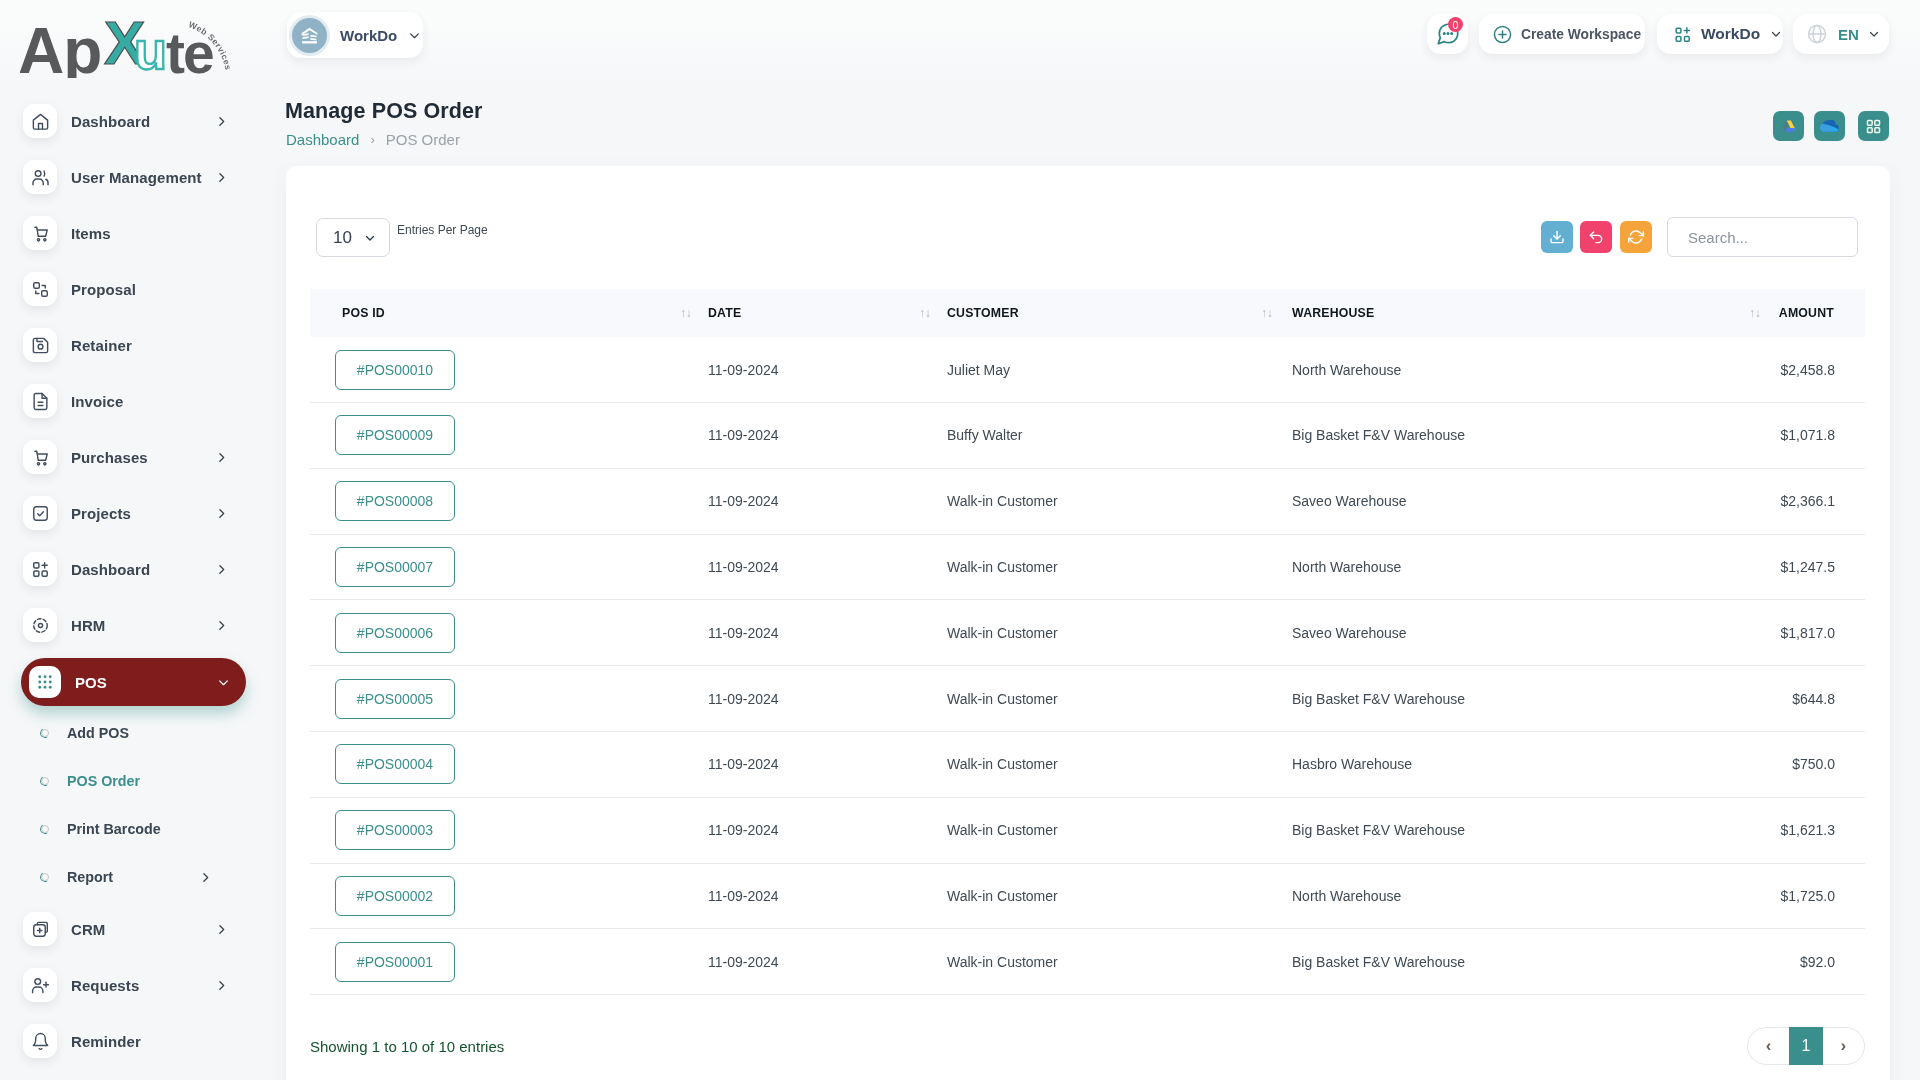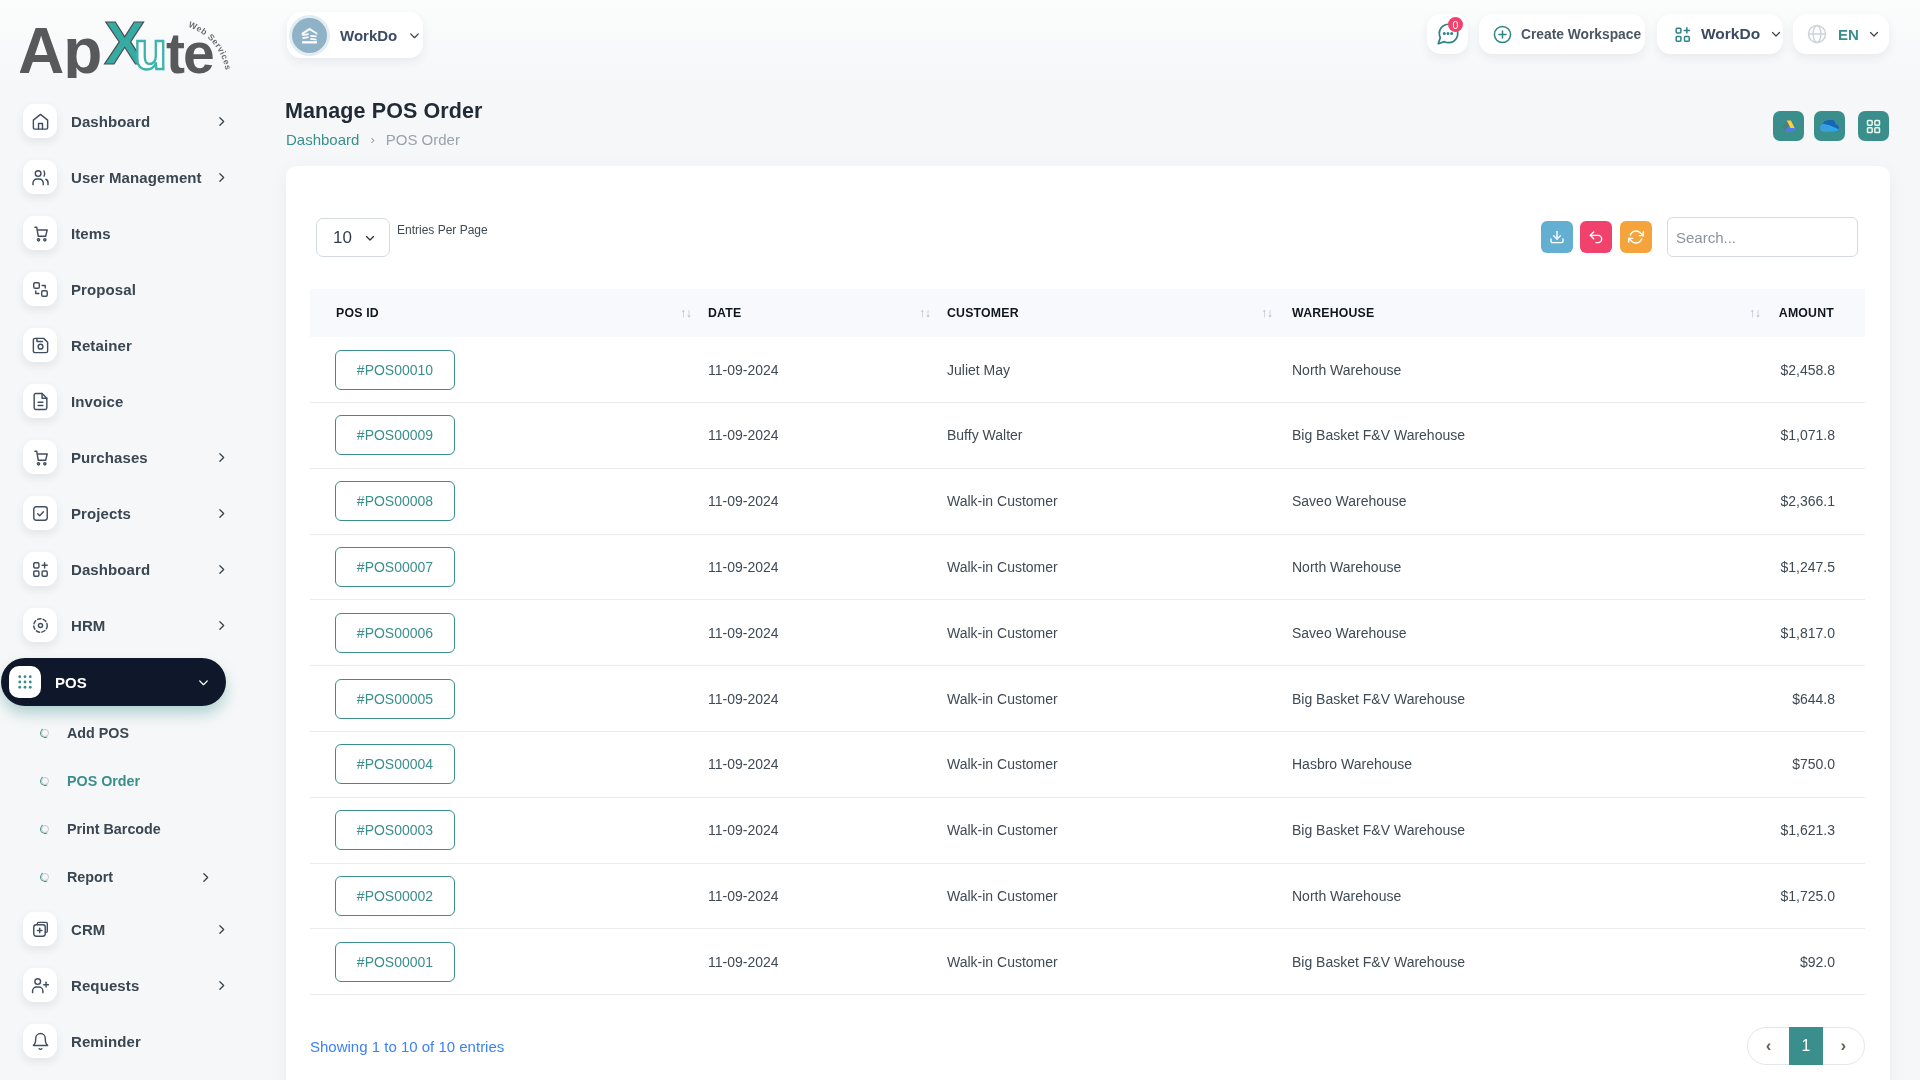--- a/index.html
+++ b/index.html
@@ -6,21 +6,21 @@
 html,body{width:1920px;height:1080px;overflow:hidden}
 body{font-family:"Liberation Sans",sans-serif;background:linear-gradient(180deg,#fbfcfc 0,#f6f7f8 90px,#f6f7f8 100%);position:relative;color:#3f4a54}
 svg{display:block}
 
 .sidebar{position:absolute;left:0;top:0;width:260px;height:1080px}
 .logo{position:absolute;left:20px;top:12px}
 .mi{position:absolute;left:23px;width:205px;height:34px;display:flex;align-items:center}
 .ib{width:34px;height:34px;background:#fff;border-radius:11px;box-shadow:0 4px 10px rgba(55,70,85,.10);display:flex;align-items:center;justify-content:center;flex:none}
 .mi .lbl{margin-left:14px;font-size:15px;font-weight:700;color:#3a4652;letter-spacing:.1px}
 .chev{position:absolute;right:0;top:50%;margin-top:-6px}
-.pospill{position:absolute;left:1px;top:658px;width:225px;height:48px;background:#0f172a;border-radius:25px;display:flex;align-items:center;box-shadow:0 8px 14px rgba(58,143,140,.35)}
+.pospill{position:absolute;left:21px;top:658px;width:225px;height:48px;background:#7f1d1d;border-radius:25px;display:flex;align-items:center;box-shadow:0 8px 14px rgba(58,143,140,.35)}
 .pospill .ib{width:32px;height:32px;margin-left:8px;border-radius:10px;box-shadow:none}
 .pospill .lbl{margin-left:14px;font-size:15px;font-weight:700;color:#fff}
 .pospill .chev{right:16px}
 .smi{position:absolute;left:40px;width:190px;height:20px;display:flex;align-items:center}
 .smi .blt{width:8px;height:8px;border-radius:50%;flex:none;border:1.8px solid #c3c9cf;position:relative;margin-left:1px}
 .smi .blt::after{content:"";position:absolute;left:-1.8px;top:-1.8px;width:8px;height:8px;border-radius:50%;border:1.8px solid transparent;border-left-color:#3a8f8c;border-bottom-color:#3a8f8c;transform:rotate(15deg)}
 .smi .lbl{margin-left:18px;font-size:14.3px;font-weight:600;color:#3a4652}
 .smi .chev{right:18px}
 
 .pill{position:absolute;background:#fff;border-radius:14px;box-shadow:0 4px 10px rgba(55,70,85,.08);display:flex;align-items:center}
@@ -30,30 +30,30 @@
 .crumb .a{color:#3a8f8c}.crumb .s{color:#9aa2ab;font-size:13px}.crumb .b{color:#9aa2ab}
 .tealbtn{position:absolute;width:31px;height:30px;background:#3a8f8c;border-radius:7px;display:flex;align-items:center;justify-content:center;top:111px}
 
 .card{position:absolute;left:286px;top:166px;width:1604px;height:950px;background:#fff;border-radius:10px;box-shadow:0 6px 20px rgba(60,75,90,.06)}
 .select{position:absolute;left:30px;top:52px;width:74px;height:39px;border:1px solid #d5dae0;border-radius:7px;display:flex;align-items:center;color:#333f4e;font-size:17px}
 .select .v{margin-left:16px}
 .select svg{margin-left:12px}
 .epp{position:absolute;left:111px;top:44px;height:39px;display:flex;align-items:center;font-size:12px;color:#3f4a54}
 .ab{position:absolute;top:55px;width:32px;height:32px;border-radius:6px;display:flex;align-items:center;justify-content:center}
 .search{position:absolute;left:1381px;top:51px;width:191px;height:40px;border:1px solid #d5dae0;border-radius:6px;display:flex;align-items:center;color:#8a939e;font-size:15px}
-.search span{margin-left:8px}
+.search span{margin-left:20px}
 
 .thead{position:absolute;left:24px;top:123px;width:1555px;height:48px;background:#f8f9fc;display:flex;align-items:center;font-size:12.3px;font-weight:700;color:#10161d;letter-spacing:.2px}
 .thead .c{position:absolute}
 .sort{color:#b3bac2;font-size:12.5px;font-weight:400;letter-spacing:-.5px}
 .trow{position:absolute;left:24px;width:1555px;height:66px;border-bottom:1px solid #e9ebee;font-size:14px;color:#3f4a54}
 .trow .c{position:absolute;top:50%;transform:translateY(-50%)}
 .posbtn{left:25px;width:120px;height:40px;border:1px solid #3a8f8c;border-radius:6px;color:#3a8f8c;display:flex;align-items:center;justify-content:center}
 .amt{right:30px;text-align:right}
-.showing{position:absolute;left:24px;top:872px;font-size:15px;color:#3b82f6}
+.showing{position:absolute;left:24px;top:872px;font-size:15px;color:#14532d}
 .pager{position:absolute;left:1461px;top:861px;width:118px;height:38px;background:#fff;border:1px solid #e4e7ea;border-radius:19px;display:flex;align-items:center}
 .pager .pv{width:42px;display:flex;align-items:center;justify-content:center;color:#695e54;font-size:17px;font-weight:600}
 .pager .cur{width:34px;height:38px;background:#3a8f8c;color:#fff;display:flex;align-items:center;justify-content:center;font-size:16px}
 </style>
 </head>
 <body>
 <div class="sidebar">
   <div class="logo">
       <svg width="225" height="66" viewBox="0 0 225 66">
     <text x="-2" y="61" font-family="Liberation Sans,sans-serif" font-size="64" font-weight="bold" fill="#58595b" letter-spacing="-1">Ap</text>
@@ -390,21 +390,21 @@
       <svg width="16" height="16" viewBox="0 0 24 24" fill="none" stroke="#fff" stroke-width="2.1" stroke-linecap="round" stroke-linejoin="round">
         <polyline points="23 4 23 10 17 10"></polyline>
         <polyline points="1 20 1 14 7 14"></polyline>
         <path d="M3.5 9a9 9 0 0 1 14.9-3.4L23 10M1 14l4.6 4.4A9 9 0 0 0 20.5 15"></path>
       </svg>
     </div>
   <div class="search">
       <span>Search...</span>
     </div>
   <div class="thead">
-    <span class="c" style="left:26px">POS ID</span>
+    <span class="c" style="left:32px">POS ID</span>
       <span class="c sort" style="left:370px">↑↓</span>
     <span class="c" style="left:398px">DATE</span>
       <span class="c sort" style="left:609px">↑↓</span>
     <span class="c" style="left:637px">CUSTOMER</span>
       <span class="c sort" style="left:951px">↑↓</span>
     <span class="c" style="left:982px">WAREHOUSE</span>
       <span class="c sort" style="left:1439px">↑↓</span>
     <span class="c" style="right:31px">AMOUNT</span>
   </div>
   <div class="trow" style="top:171.0px">

